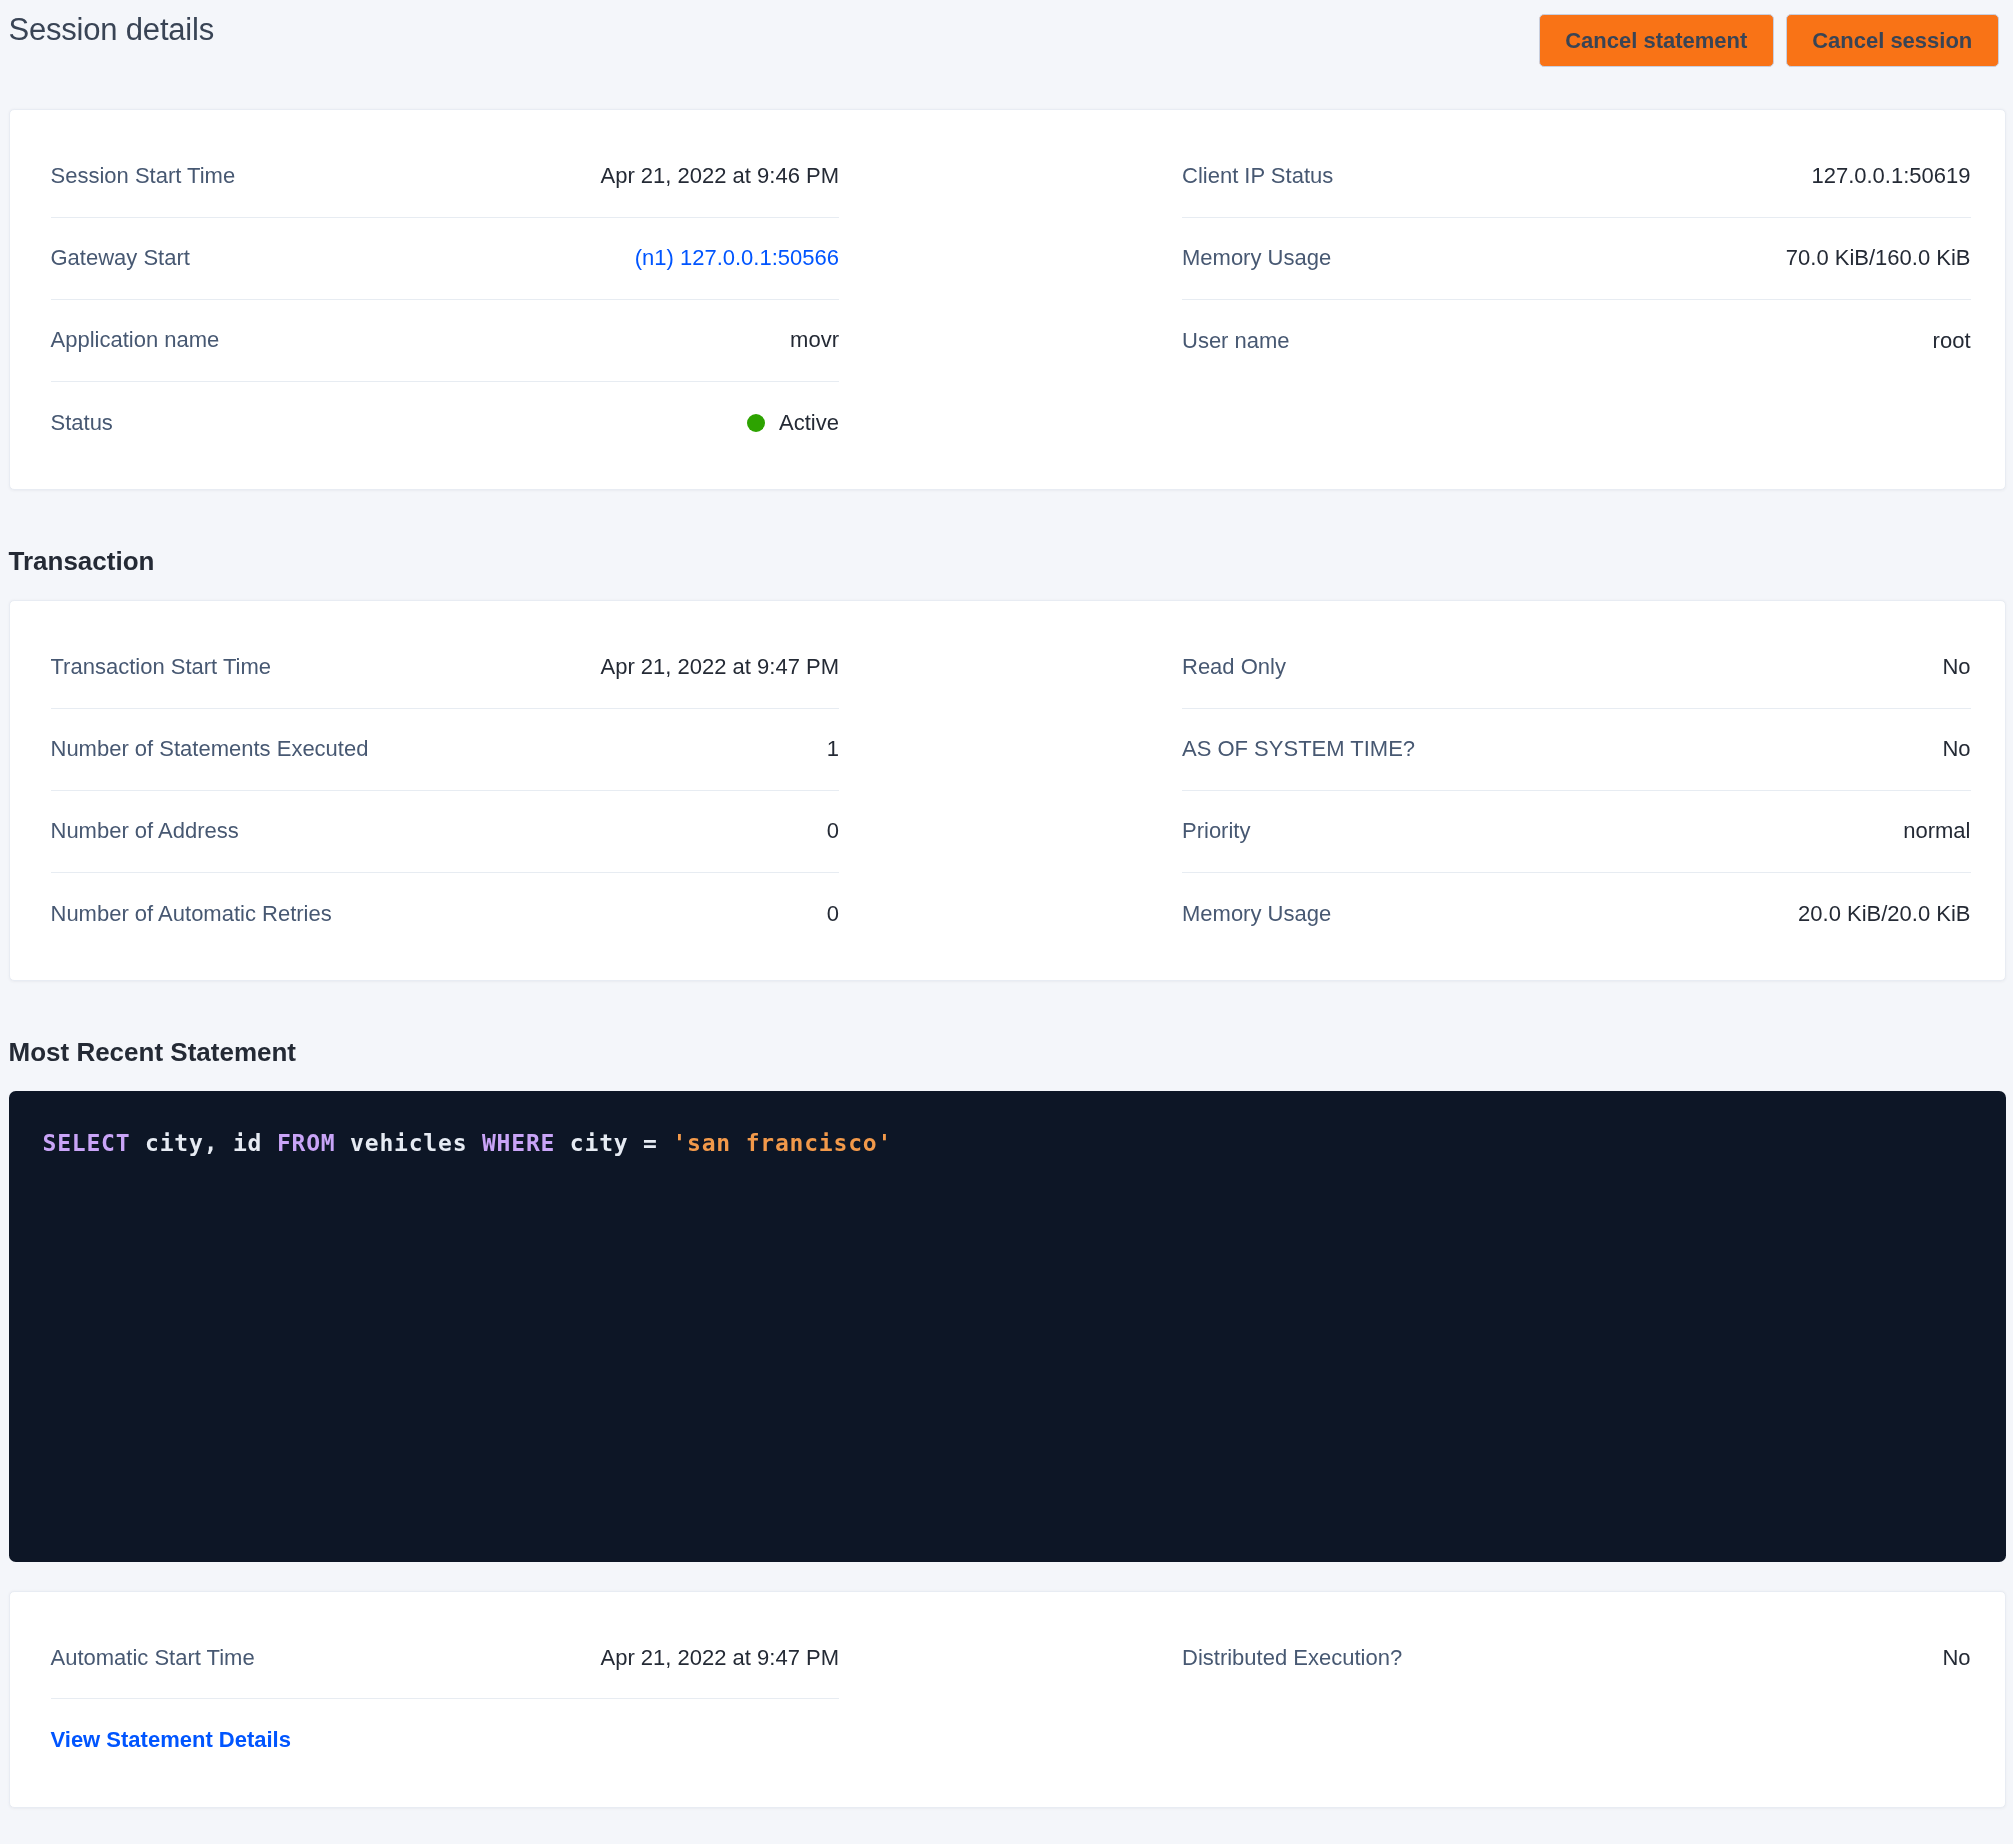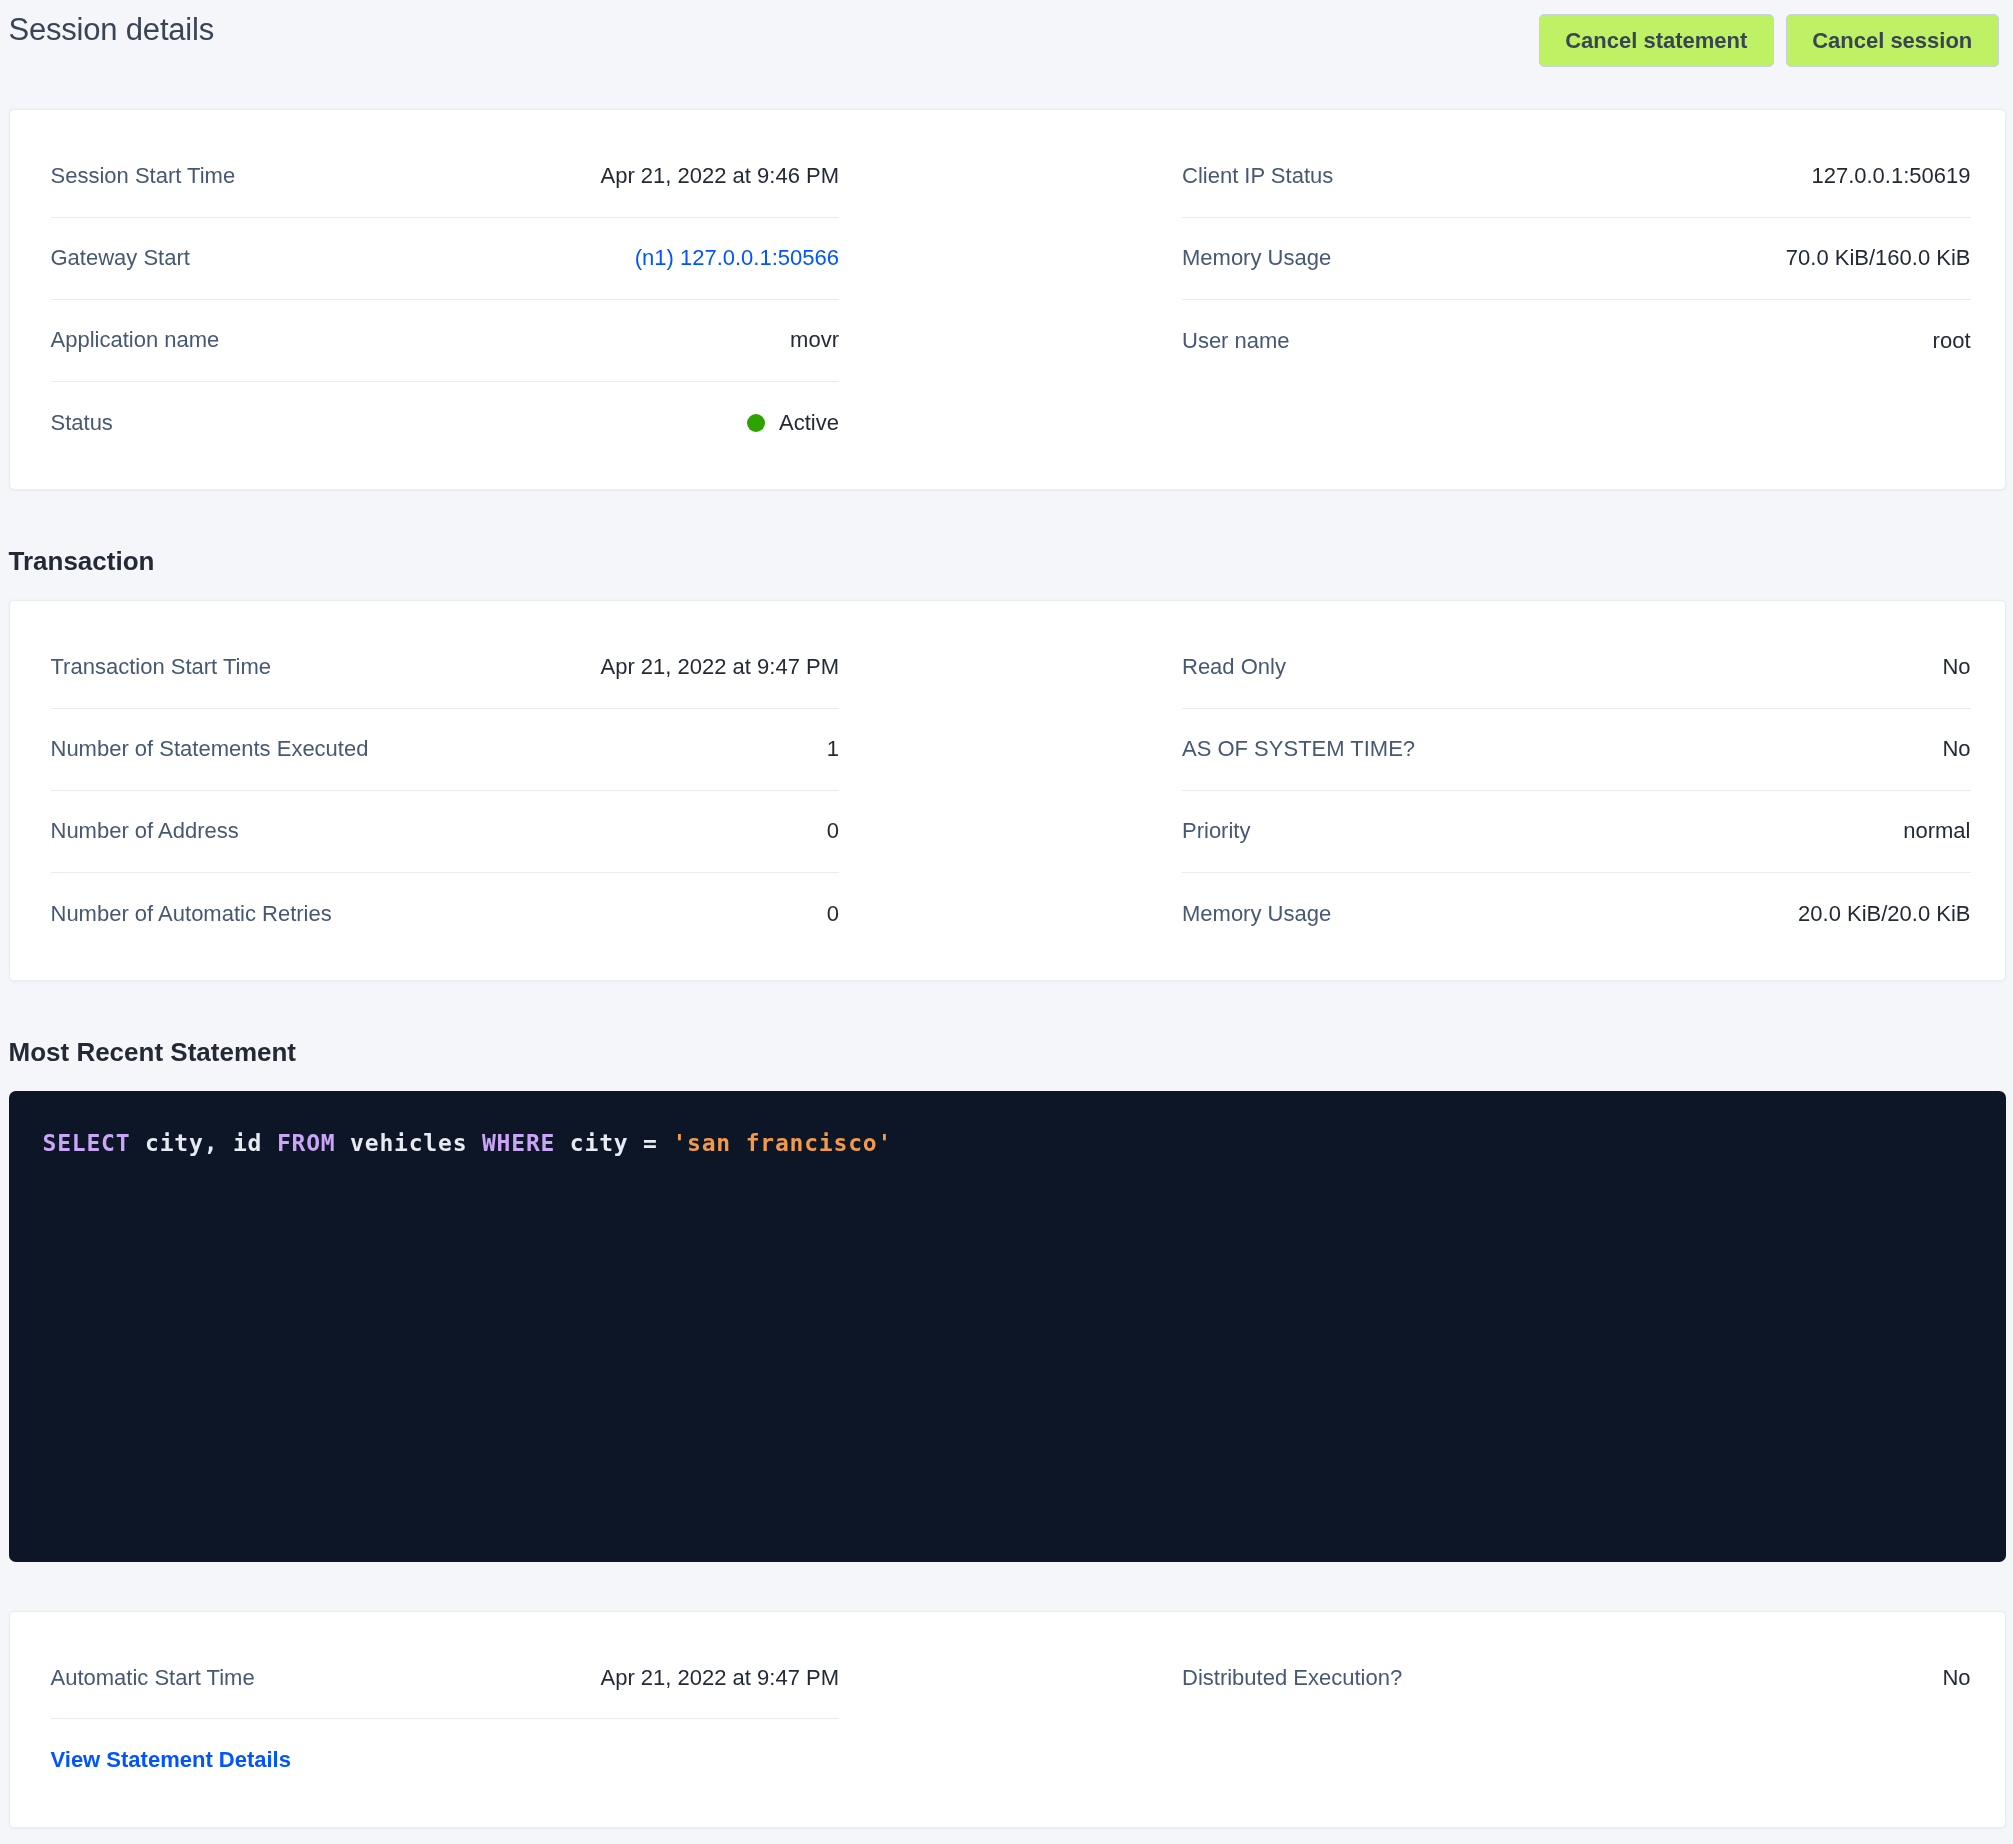--- a/index.html
+++ b/index.html
@@ -15,21 +15,21 @@
     display:flex; justify-content:space-between; align-items:flex-start;
     margin-bottom:42px;
   }
   .page-title {
     font-size:31px; font-weight:400; letter-spacing:-0.2px;
     color:var(--title, #394455); padding-top:1.7px;
   }
   .header-actions { display:flex; gap:12px; padding-right:6.8px; padding-top:4.2px; }
   .btn {
     height:53px; padding:0 25.4px;
-    background:#bef264;
+    background:#f97316;
     border:0.8px solid var(--button-border, #c8cfdf);
     border-radius:5.1px;
     font-family:inherit; font-size:22px; font-weight:700;
     color:var(--button-text, #394455);
     cursor:pointer;
   }
   .card {
     background:var(--card-bg, #ffffff);
     border:0.8px solid var(--card-border, #e8ecf3);
     border-radius:5.1px;
@@ -58,21 +58,21 @@
   .section-heading {
     font-size:26px; font-weight:700;
     color:var(--heading, #242a35);
     margin:56px 0 23px 0;
   }
   .sql-box {
     background:var(--sql-bg, #0d1626);
     border-radius:6.8px;
     height:471px;
     padding:39px 34px;
-    margin-bottom:49px;
+    margin-bottom:29px;
   }
   .sql-line {
     font-family:"DejaVu Sans Mono", monospace;
     font-size:23px; font-weight:600; letter-spacing:0.8px;
     color:var(--sql-plain, #e6ebf3);
     white-space:pre;
   }
   .tok-keyword { color:var(--sql-keyword, #c9a4f7); }
   .tok-string  { color:var(--sql-string, #f2994a); }
 </style>

